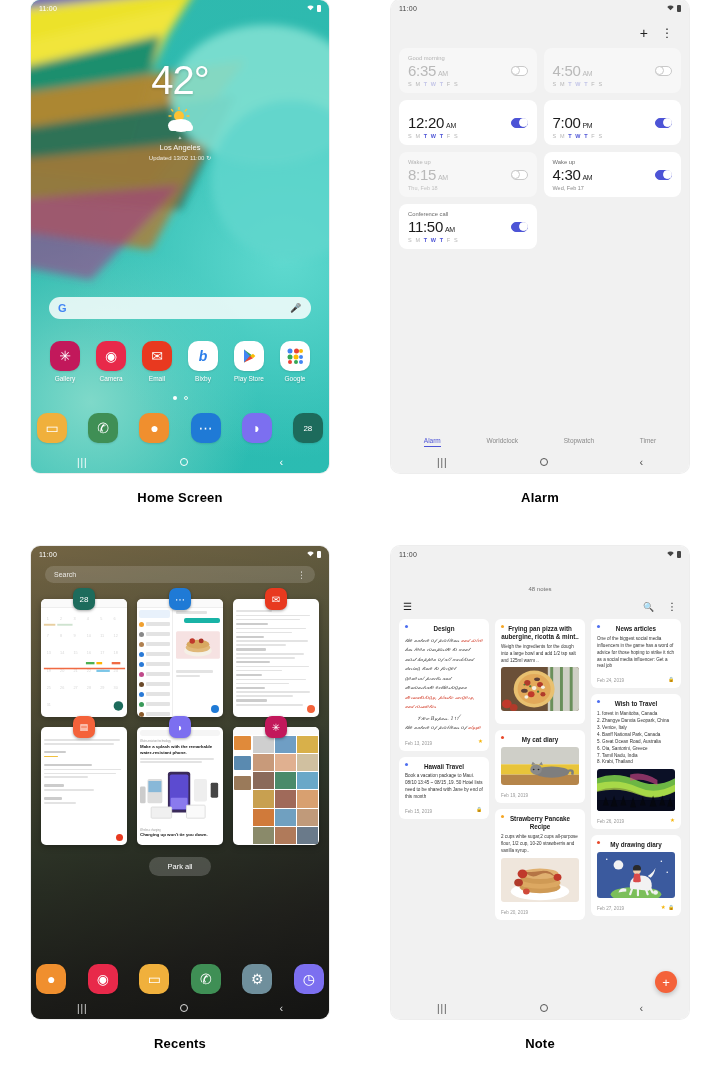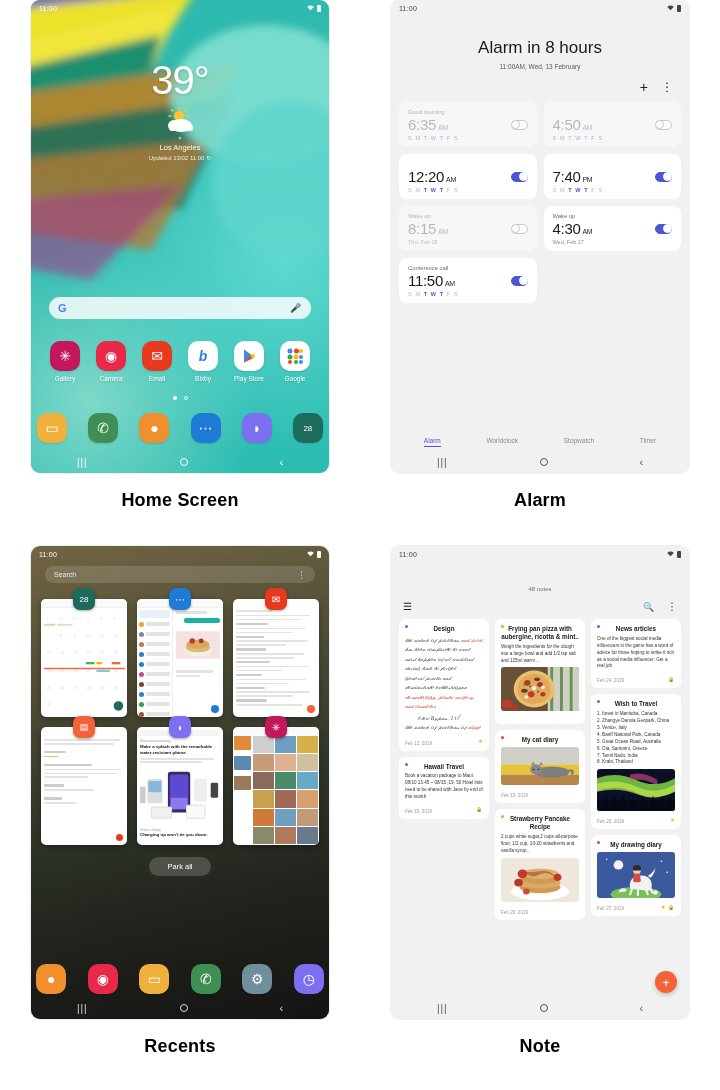--- a/index.html
+++ b/index.html
@@ -17,21 +17,21 @@
   }
   .cell { position:relative; display:flex; flex-direction:column; align-items:center; }
   .phone {
     width:298px; height:473px;
     border-radius:9px;
     overflow:hidden;
     position:relative;
     box-shadow:0 0 0 1px rgba(0,0,0,0.07);
   }
   .caption {
-    font-size:18px; font-weight:700; color:#000;
+    font-size:13px; font-weight:700; color:#000;
     letter-spacing:0.2px;
     margin-top:17px;
   }
   
   .statusbar {
     height:16px; display:flex; align-items:center; justify-content:space-between;
     padding:0 8px; font-size:7px; letter-spacing:.2px;
   }
   .sb-right { display:flex; align-items:center; gap:3px; }
   .wifi { width:7px; height:6px; }
@@ -216,21 +216,21 @@
           <span>11:00</span>
           <span class="sb-right">
             <svg class="wifi" viewBox="0 0 12 9">
                 <path d="M6 8.2 0.4 2.6A8 8 0 0 1 11.6 2.6Z" fill="#fff"></path>
               </svg>
             <span class="batt" style="background:#fff;"></span>
           </span>
         </div>
 
         <div class="weather" style="position:relative;z-index:2;">
-          <div class="temp">39°</div>
+          <div class="temp">42°</div>
           <div class="wicon">
             <svg viewBox="0 0 40 26" width="40" height="26">
               <circle cx="19" cy="9" r="5" fill="#ffc233"></circle>
               <g stroke="#ffc233" stroke-width="1.4" stroke-linecap="round">
                 <line x1="19" y1="0.5" x2="19" y2="2.5"></line>
                   <line x1="11.5" y1="2.5" x2="12.8" y2="3.9"></line>
                 <line x1="26.5" y1="2.5" x2="25.2" y2="3.9"></line>
                   <line x1="9" y1="9" x2="11" y2="9"></line>
                 <line x1="27" y1="9" x2="29" y2="9"></line>
               </g>
@@ -330,24 +330,20 @@
         <div class="statusbar" style="color:#444;">
           <span>11:00</span>
           <span class="sb-right">
             <svg class="wifi" viewBox="0 0 12 9">
                 <path d="M6 8.2 0.4 2.6A8 8 0 0 1 11.6 2.6Z" fill="#444"></path>
               </svg>
             <span class="batt" style="background:#444;"></span>
           </span>
         </div>
 
-        <div class="alarm-hero">
-          <div class="alarm-title">Alarm in 8 hours</div>
-          <div class="alarm-sub">11:00AM, Wed, 13 February</div>
-        </div>
 
         <div class="alarm-actions">
           <span class="ic-plus">+</span>
           <span class="ic-dots">⋮</span>
         </div>
 
         <div class="alarm-grid">
 
           <div class="alarm-card off">
             <div class="ac-name dim">Good morning</div>
@@ -368,21 +364,21 @@
 
           <div class="alarm-card">
             <div class="ac-time" style="margin-top:7px;"><span>12:20</span><span class="ampm">AM</span></div>
             <div class="ac-days">S M <b>T W T</b> F S</div>
             <div class="toggle on">
                 <i></i>
               </div>
           </div>
 
           <div class="alarm-card">
-            <div class="ac-time" style="margin-top:7px;"><span>7:40</span><span class="ampm">PM</span></div>
+            <div class="ac-time" style="margin-top:7px;"><span>7:00</span><span class="ampm">PM</span></div>
             <div class="ac-days">S M <b>T W T</b> F S</div>
             <div class="toggle on">
                 <i></i>
               </div>
           </div>
 
           <div class="alarm-card off">
             <div class="ac-name dim">Wake up</div>
             <div class="ac-time dim"><span>8:15</span><span class="ampm">AM</span></div>
             <div class="ac-date dim">Thu, Feb 18</div>

